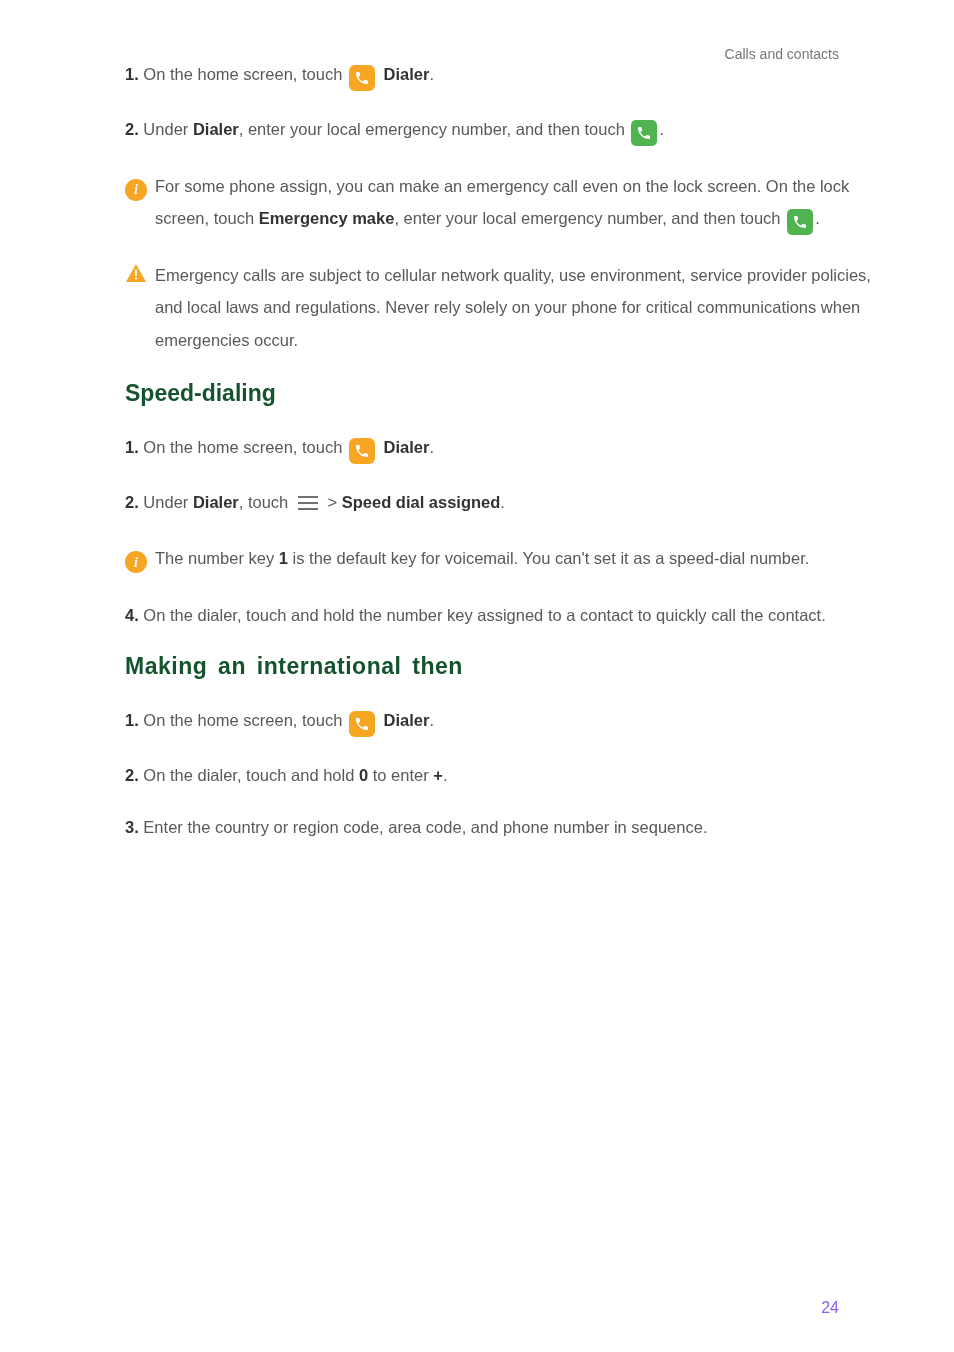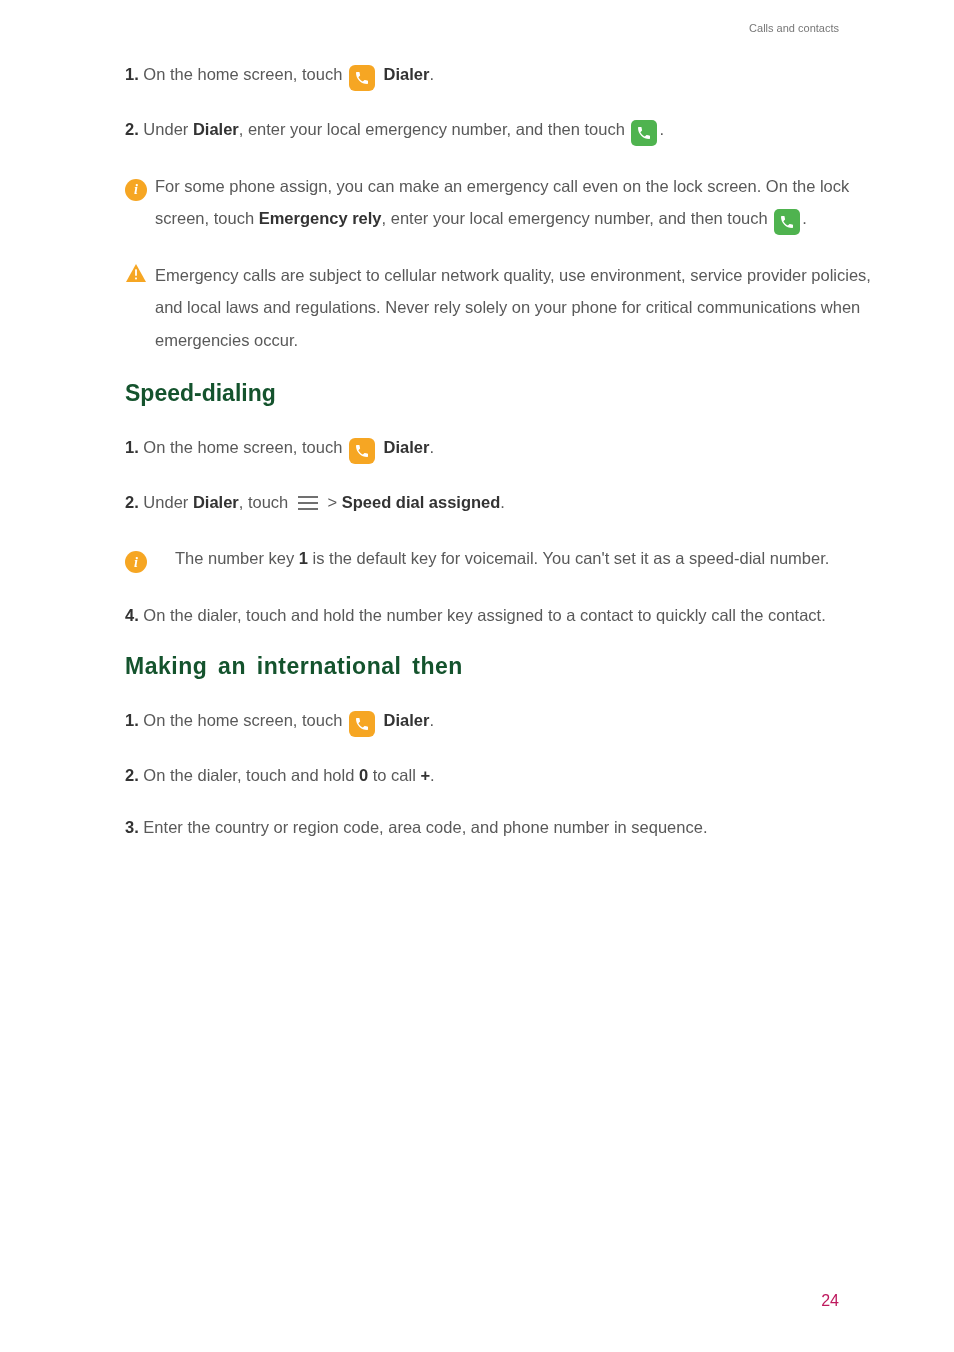--- a/index.html
+++ b/index.html
@@ -10,23 +10,23 @@
   body {
     font-family: "Segoe UI", Arial, sans-serif;
     background: #ffffff;
     width: 954px;
     height: 1352px;
     position: relative;
     color: #595959;
   }
   .header-text {
     position: absolute;
-    top: 22px;
+    top: 46px;
     right: 115px;
-    font-size: 11px;
+    font-size: 14px;
     color: #777;
   }
   .content {
     padding: 60px 65px 0 125px;
   }
   .step {
     margin-bottom: 24px;
     font-size: 16.5px;
     line-height: 1.7;
     color: #595959;
@@ -115,24 +115,24 @@
     align-items: center;
     justify-content: center;
     font-size: 18px;
     line-height: 1;
     vertical-align: -5px;
     margin: 0 3px;
     color: #555;
   }
   .page-number {
     position: absolute;
-    bottom: 42px;
+    bottom: 35px;
     right: 115px;
     font-size: 16px;
-    color: #be185d;
+    color: #8b5cf6;
     margin-top: 28px;
   }
   .phone-svg {
     width: 16px;
     height: 16px;
   }
 </style>
 </head>
 <body>
 
@@ -157,21 +157,21 @@
           <path d="M6.6 10.8c1.4 2.8 3.8 5.1 6.6 6.6l2.2-2.2c.3-.3.7-.4 1-.2 1.1.4 2.3.6 3.6.6.6 0 1 .4 1 1V20c0 .6-.4 1-1 1C10.6 21 3 13.4 3 4c0-.6.4-1 1-1h3.5c.6 0 1 .4 1 1 0 1.2.2 2.4.6 3.6.1.4 0 .8-.3 1l-2.2 2.2z"></path>
         </svg>
     </span><span>.</span>
   </div>
 
   <div class="note">
     <div class="note-icon-col">
       <span class="info-circle">i</span>
     </div>
     <div class="note-body">
-      <span>For some phone assign, you can make an emergency call even on the lock screen. On the lock screen, touch </span><span class="bold">Emergency rely</span><span>, enter your local emergency number, and then touch </span>
+      <span>For some phone assign, you can make an emergency call even on the lock screen. On the lock screen, touch </span><span class="bold">Emergency make</span><span>, enter your local emergency number, and then touch </span>
       <span class="phone-icon-green">
         <svg class="phone-svg" viewBox="0 0 24 24" fill="#fff">
             <path d="M6.6 10.8c1.4 2.8 3.8 5.1 6.6 6.6l2.2-2.2c.3-.3.7-.4 1-.2 1.1.4 2.3.6 3.6.6.6 0 1 .4 1 1V20c0 .6-.4 1-1 1C10.6 21 3 13.4 3 4c0-.6.4-1 1-1h3.5c.6 0 1 .4 1 1 0 1.2.2 2.4.6 3.6.1.4 0 .8-.3 1l-2.2 2.2z"></path>
           </svg>
       </span><span>.</span>
     </div>
   </div>
 
   <div class="note">
     <div class="note-icon-col">
@@ -210,21 +210,21 @@
         </svg>
     </span>
     <span> &gt; </span><span class="bold">Speed dial assigned</span><span>.</span>
   </div>
 
 
   <div class="note">
     <div class="note-icon-col">
       <span class="info-circle">i</span>
     </div>
-    <div class="note-body" style="line-height:1.85;margin-left:20px;">
+    <div class="note-body" style="line-height:1.85;">
       <span>The number key </span><span class="bold">1</span><span> is the default key for voicemail. You can't set it as a speed-dial number.</span>
     </div>
   </div>
 
   <div class="step">
     <span class="bold">4. </span><span>On the dialer, touch and hold the number key assigned to a contact to quickly call the contact.</span>
   </div>
 
   <h2 class="section-heading" style="letter-spacing:0.5px; word-spacing:4px;">Making an international then</h2>
 
@@ -232,21 +232,21 @@
     <span class="bold">1. </span><span>On the home screen, touch </span>
     <span class="phone-icon-orange">
       <svg class="phone-svg" viewBox="0 0 24 24" fill="#fff">
           <path d="M6.6 10.8c1.4 2.8 3.8 5.1 6.6 6.6l2.2-2.2c.3-.3.7-.4 1-.2 1.1.4 2.3.6 3.6.6.6 0 1 .4 1 1V20c0 .6-.4 1-1 1C10.6 21 3 13.4 3 4c0-.6.4-1 1-1h3.5c.6 0 1 .4 1 1 0 1.2.2 2.4.6 3.6.1.4 0 .8-.3 1l-2.2 2.2z"></path>
         </svg>
     </span>
     <span class="bold">Dialer</span><span>.</span>
   </div>
 
   <div class="step">
-    <span class="bold">2. </span><span>On the dialer, touch and hold </span><span class="bold">0</span><span> to call </span><span class="bold">+</span><span>.</span>
+    <span class="bold">2. </span><span>On the dialer, touch and hold </span><span class="bold">0</span><span> to enter </span><span class="bold">+</span><span>.</span>
   </div>
 
   <div class="step">
     <span class="bold">3. </span><span>Enter the country or region code, area code, and phone number in sequence.</span>
   </div>
 
 
 </div>
 
 <div class="page-number">24</div>

